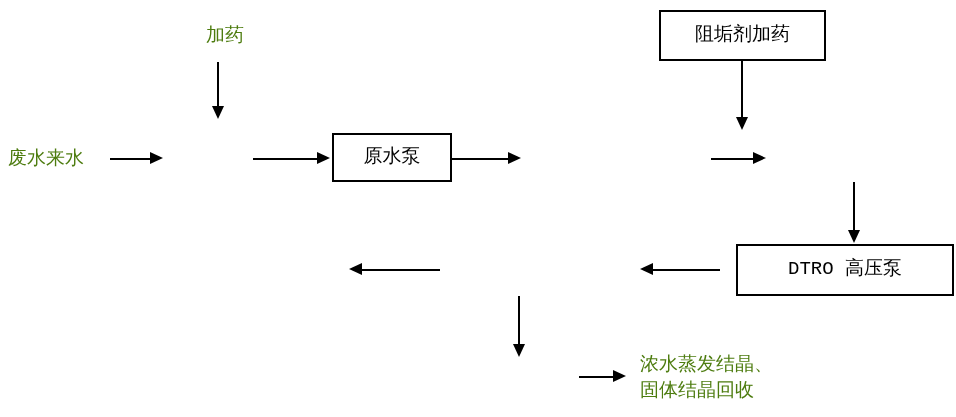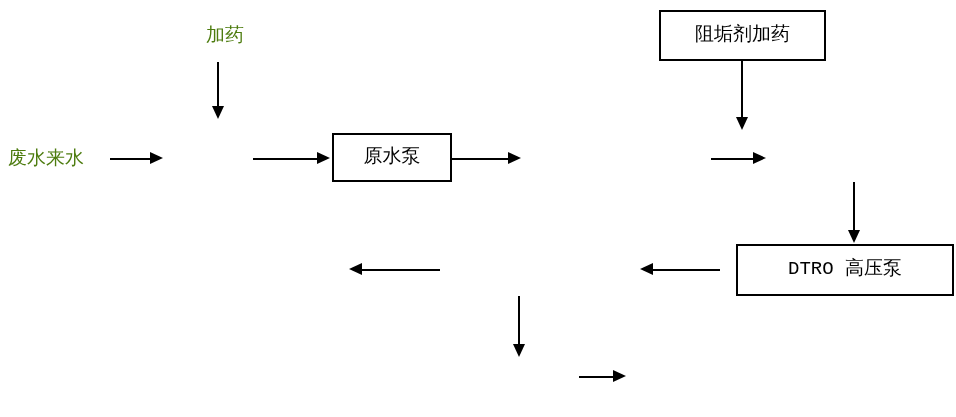--- a/index.html
+++ b/index.html
@@ -132,14 +132,16 @@
   <div class="arrow left" style="left:349px; top:263px;"></div>
 
 
   <div class="vline" style="left:518px; top:296px; height:50px;"></div>
   <div class="arrow down" style="left:513px; top:344px;"></div>
 
 
   <div class="hline" style="left:579px; top:376px; width:36px;"></div>
   <div class="arrow right" style="left:613px; top:370px;"></div>
 
+  <div class="label" style="left:640px; top:351px; width:180px;">浓水蒸发结晶、
+固体结晶回收</div>
 
 </div>
 
 </body></html>

